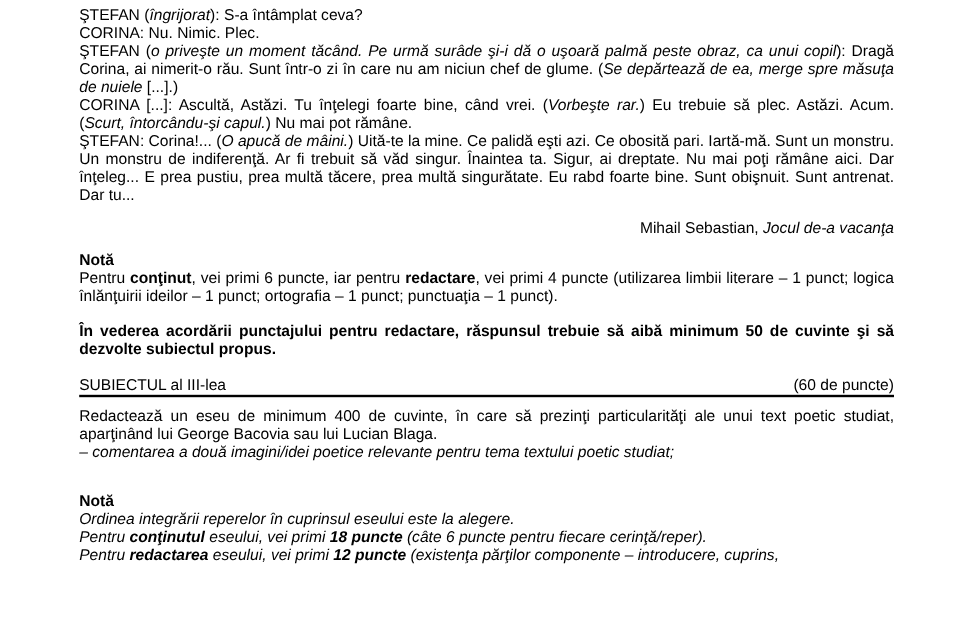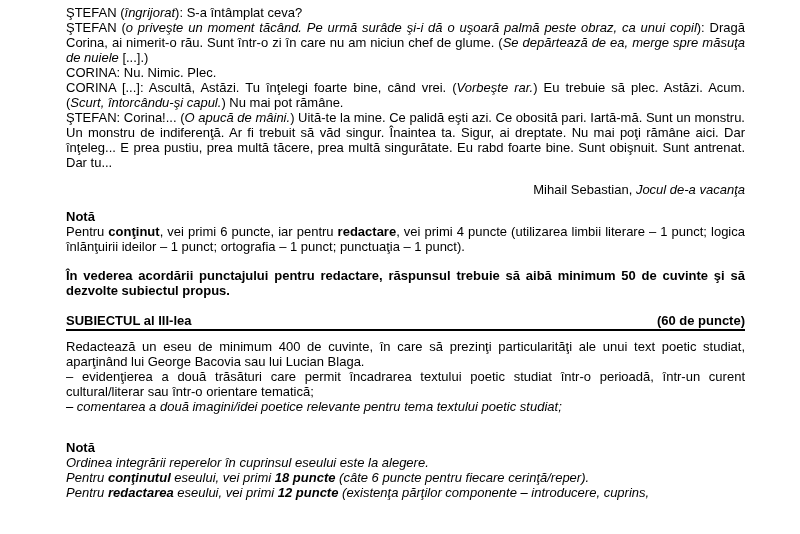--- a/index.html
+++ b/index.html
@@ -36,58 +36,57 @@
     text-align: left;
   }
   .requirement {
     font-weight: bold;
     margin-top: 14px;
   }
   .subject-header {
     display: flex;
     justify-content: space-between;
     align-items: flex-end;
-    font-weight: bold;
+    font-weight: normal;
     margin-top: 15px;
     padding-bottom: 1px;
     border-bottom: 2px solid #000000;
   }
   .task { margin-top: 8px; }
   .repere-intro { margin-top: 9px; text-align: left; }
   .note2-heading { margin-top: 26px; }
   .plain { text-align: left; font-style: italic; }
 </style>
 </head>
 <body>
 
 <div class="page">
 
   <div>
     <p><span class="run-n">ŞTEFAN (</span><span class="run-i">îngrijorat</span><span class="run-n">): S-a întâmplat ceva?</span></p>
+    <p><span class="run-n">CORINA: Nu. Nimic. Plec.</span></p>
     <p><span class="run-n">ŞTEFAN (</span><span class="run-i">o priveşte un moment tăcând. Pe urmă surâde şi-i dă o uşoară palmă peste obraz, ca unui copil</span><span class="run-n">): Dragă Corina, ai nimerit-o rău. Sunt într-o zi în care nu am niciun chef de glume. (</span><span class="run-i">Se depărtează de ea, merge spre măsuţa de nuiele</span><span class="run-n"> [...].)</span></p>
-    <p><span class="run-n">CORINA: Nu. Nimic. Plec.</span></p>
     <p><span class="run-n">CORINA [...]: Ascultă, Astăzi. Tu înţelegi foarte bine, când vrei. (</span><span class="run-i">Vorbeşte rar.</span><span class="run-n">) Eu trebuie să plec. Astăzi. Acum. (</span><span class="run-i">Scurt, întorcându-şi capul.</span><span class="run-n">) Nu mai pot rămâne.</span></p>
     <p><span class="run-n">ŞTEFAN: Corina!... (</span><span class="run-i">O apucă de mâini.</span><span class="run-n">) Uită-te la mine. Ce palidă eşti azi. Ce obosită pari. Iartă-mă. Sunt un monstru. Un monstru de indiferenţă. Ar fi trebuit să văd singur. Înaintea ta. Sigur, ai dreptate. Nu mai poţi rămâne aici. Dar înţeleg... E prea pustiu, prea multă tăcere, prea multă singurătate. Eu rabd foarte bine. Sunt obişnuit. Sunt antrenat. Dar tu...</span></p>
     <p class="attribution"><span class="run-n">Mihail Sebastian, </span><span class="run-i">Jocul de-a vacanţa</span></p>
   </div>
 
   <div>
     <p class="note-heading">Notă</p>
     <p><span class="run-n">Pentru </span><span class="run-b">conţinut</span><span class="run-n">, vei primi 6 puncte, iar pentru </span><span class="run-b">redactare</span><span class="run-n">, vei primi 4 puncte (utilizarea limbii literare – 1 punct; logica înlănţuirii ideilor – 1 punct; ortografia – 1 punct; punctuaţia – 1 punct).</span></p>
     <p class="requirement">În vederea acordării punctajului pentru redactare, răspunsul trebuie să aibă minimum 50 de cuvinte şi să dezvolte subiectul propus.</p>
   </div>
 
   <div class="subject-header">
     <span>SUBIECTUL al III-lea</span>
     <span>(60 de puncte)</span>
   </div>
 
   <div>
     <p class="task">Redactează un eseu de minimum 400 de cuvinte, în care să prezinţi particularităţi ale unui text poetic studiat, aparţinând lui George Bacovia sau lui Lucian Blaga.</p>
-    <p>– evidenţierea a două trăsături care permit încadrarea textului poetic studiat într-o perioadă, într-un curent cultural/literar sau într-o orientare tematică;</p>
     <p class="plain">– comentarea a două imagini/idei poetice relevante pentru tema textului poetic studiat;</p>
   </div>
 
   <div>
     <p class="note-heading note2-heading">Notă</p>
     <p class="plain">Ordinea integrării reperelor în cuprinsul eseului este la alegere.</p>
     <p class="plain"><span class="run-n">Pentru </span><span class="run-b">conţinutul</span><span class="run-n"> eseului, vei primi </span><span class="run-b">18 puncte</span><span class="run-n"> (câte 6 puncte pentru fiecare cerinţă/reper).</span></p>
     <p class="plain"><span class="run-n">Pentru </span><span class="run-b">redactarea</span><span class="run-n"> eseului, vei primi </span><span class="run-b">12 puncte</span><span class="run-n"> (existenţa părţilor componente – introducere, cuprins,</span></p>
   </div>
 

